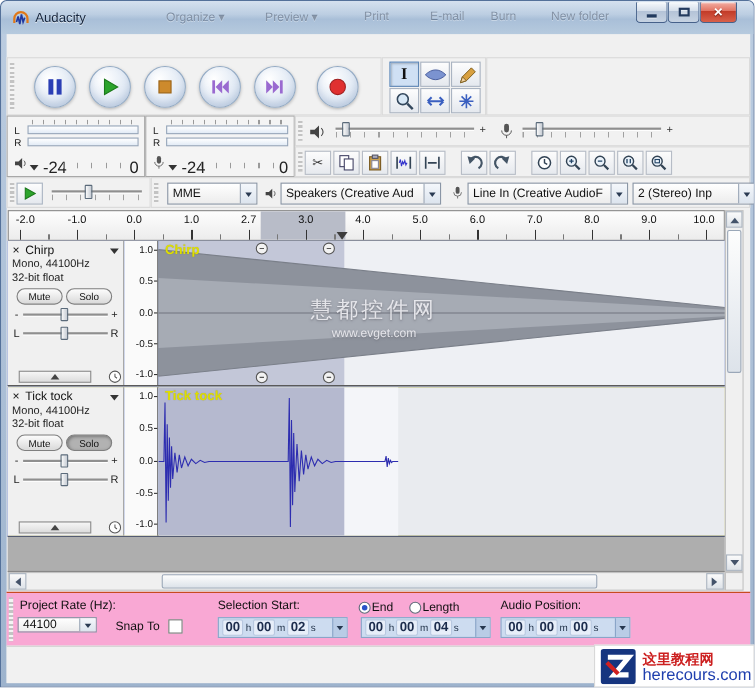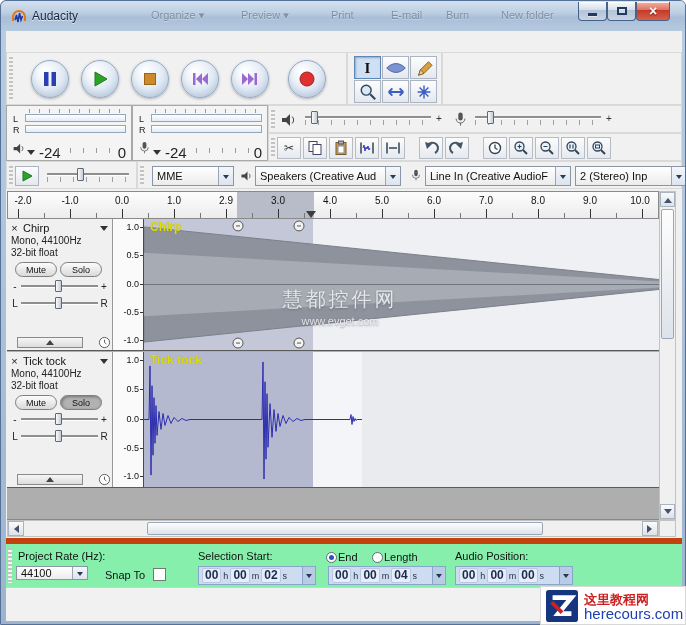--- a/index.html
+++ b/index.html
@@ -92,36 +92,36 @@
   
   .sbar{position:absolute;background:#f0f0f0;border:1px solid #c2c2c2}
   .sbtn{position:absolute;background:linear-gradient(#fbfbfb,#dde2e8);border:1px solid #aab4c0;display:flex;align-items:center;justify-content:center}
   .tri-l{width:0;height:0;border:4px solid transparent;border-right:5px solid #44536a;margin-right:3px}
   .tri-r{width:0;height:0;border:4px solid transparent;border-left:5px solid #44536a;margin-left:3px}
   .tri-u{width:0;height:0;border:4px solid transparent;border-bottom:5px solid #44536a;margin-bottom:3px}
   .tri-d{width:0;height:0;border:4px solid transparent;border-top:5px solid #44536a;margin-top:3px}
   .sthumb{position:absolute;background:linear-gradient(#fdfdfd,#dde3ea);border:1px solid #9aa7b8;border-radius:2px}
 
   
-  .selbar{position:absolute;background:#86efac;border-top:6px solid #c2410c}
+  .selbar{position:absolute;background:#f9a8d4;border-top:1px solid #c2410c}
   .sb-label{position:absolute;font-size:11px;color:#111;white-space:nowrap}
   .timefield{position:absolute;display:flex;align-items:center;background:#cddcf0;border:1px solid #8aa5c8;height:19px;padding-left:2px;font-size:12px;font-weight:bold;color:#1c2c4c}
   .tf-d{background:#e7eef9;padding:0 2px;margin:0 1px;border:1px solid #b8c8e0;border-radius:2px;line-height:13px}
   .tf-u{font-size:9px;font-weight:normal;color:#223349;padding:0 1px}
   .tf-spin{margin-left:auto;width:13px;height:100%;background:#b9cce6;border-left:1px solid #8aa5c8;display:flex;align-items:center;justify-content:center}
   .tf-spin::after{content:"";width:0;height:0;border:3.5px solid transparent;border-top:4.5px solid #27374f;margin-top:4px}
   .checkbox{position:absolute;width:13px;height:13px;background:#fff;border:1px solid #777}
   .radio{width:11px;height:11px;border-radius:50%;border:1px solid #5f6b7a;background:#fff;display:inline-block;vertical-align:-2px}
   .radio.sel::after{content:"";display:block;width:5px;height:5px;border-radius:50%;background:#2a52c8;margin:2px}
   .radiorow{position:absolute;font-size:11px;color:#111;display:flex;align-items:center;gap:1px}
 
   .statusbar{position:absolute;background:#f1f1f1;border-top:1px solid #cfcfcf}
 
   
-  .watermark{position:absolute;left:235px;top:286px;width:210px;text-align:center;z-index:40;pointer-events:none;color:rgba(238,238,243,.9);text-shadow:0 1px 2px rgba(90,90,100,.65)}
+  .watermark{position:absolute;left:235px;top:268px;width:210px;text-align:center;z-index:40;pointer-events:none;color:rgba(238,238,243,.9);text-shadow:0 1px 2px rgba(90,90,100,.65)}
   .wm1{font-size:20px;letter-spacing:3px}
   .wm2{font-size:11px;margin-top:2px}
   .badge{position:absolute;left:540px;top:586px;width:146px;height:39px;background:#fff;border:1px solid #d8d8d8;display:flex;align-items:center;gap:6px;padding-left:5px;z-index:50}
   .badge-cn{font-size:13px;font-weight:bold;color:#cc1f1f;line-height:15px}
   .badge-en{font-size:15px;color:#1f3fae;line-height:13px}
 </style>
 </head>
 <body>
 
 <div id="win">
@@ -404,21 +404,21 @@
     </div>
 
     <div class="ruler" style="left:1px;top:160px;width:652px;height:28px">
       <div class="ruler-sel" style="left:229px;width:77px"></div>
       <div class="ruler-minor"></div>
       <div class="ruler-major"></div>
       <span class="ruler-label" style="left:0">-2.0</span>
       <span class="ruler-label" style="left:47px">-1.0</span>
       <span class="ruler-label" style="left:99px">0.0</span>
       <span class="ruler-label" style="left:151px">1.0</span>
-      <span class="ruler-label" style="left:203px">2.9</span>
+      <span class="ruler-label" style="left:203px">2.7</span>
       <span class="ruler-label" style="left:255px">3.0</span>
       <span class="ruler-label" style="left:307px">4.0</span>
       <span class="ruler-label" style="left:359px">5.0</span>
       <span class="ruler-label" style="left:411px">6.0</span>
       <span class="ruler-label" style="left:463px">7.0</span>
       <span class="ruler-label" style="left:515px">8.0</span>
       <span class="ruler-label" style="left:567px">9.0</span>
       <span class="ruler-label" style="left:617px">10.0</span>
       <div class="ruler-pointer" style="left:298px"></div>
     </div>

